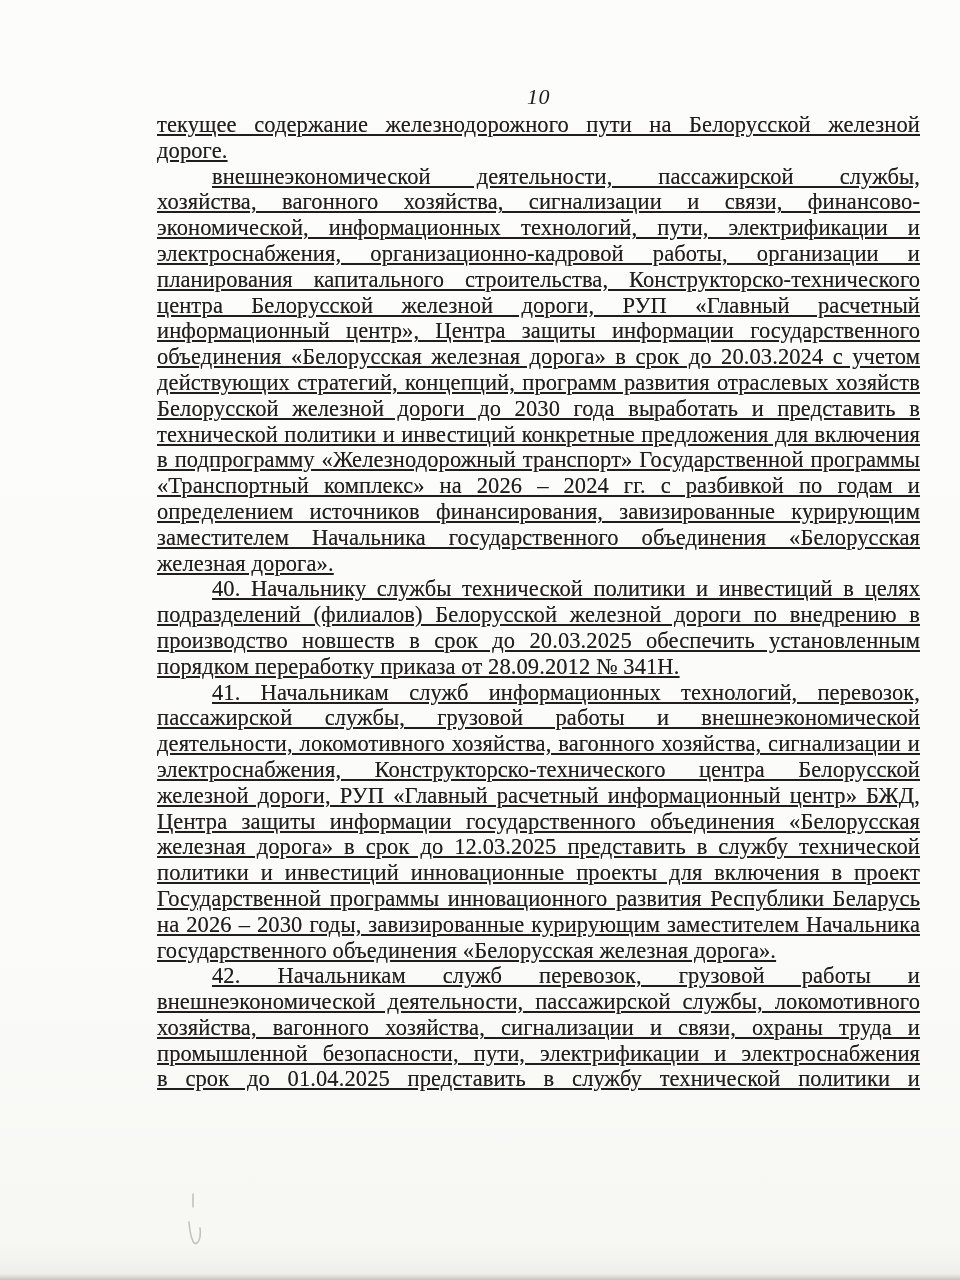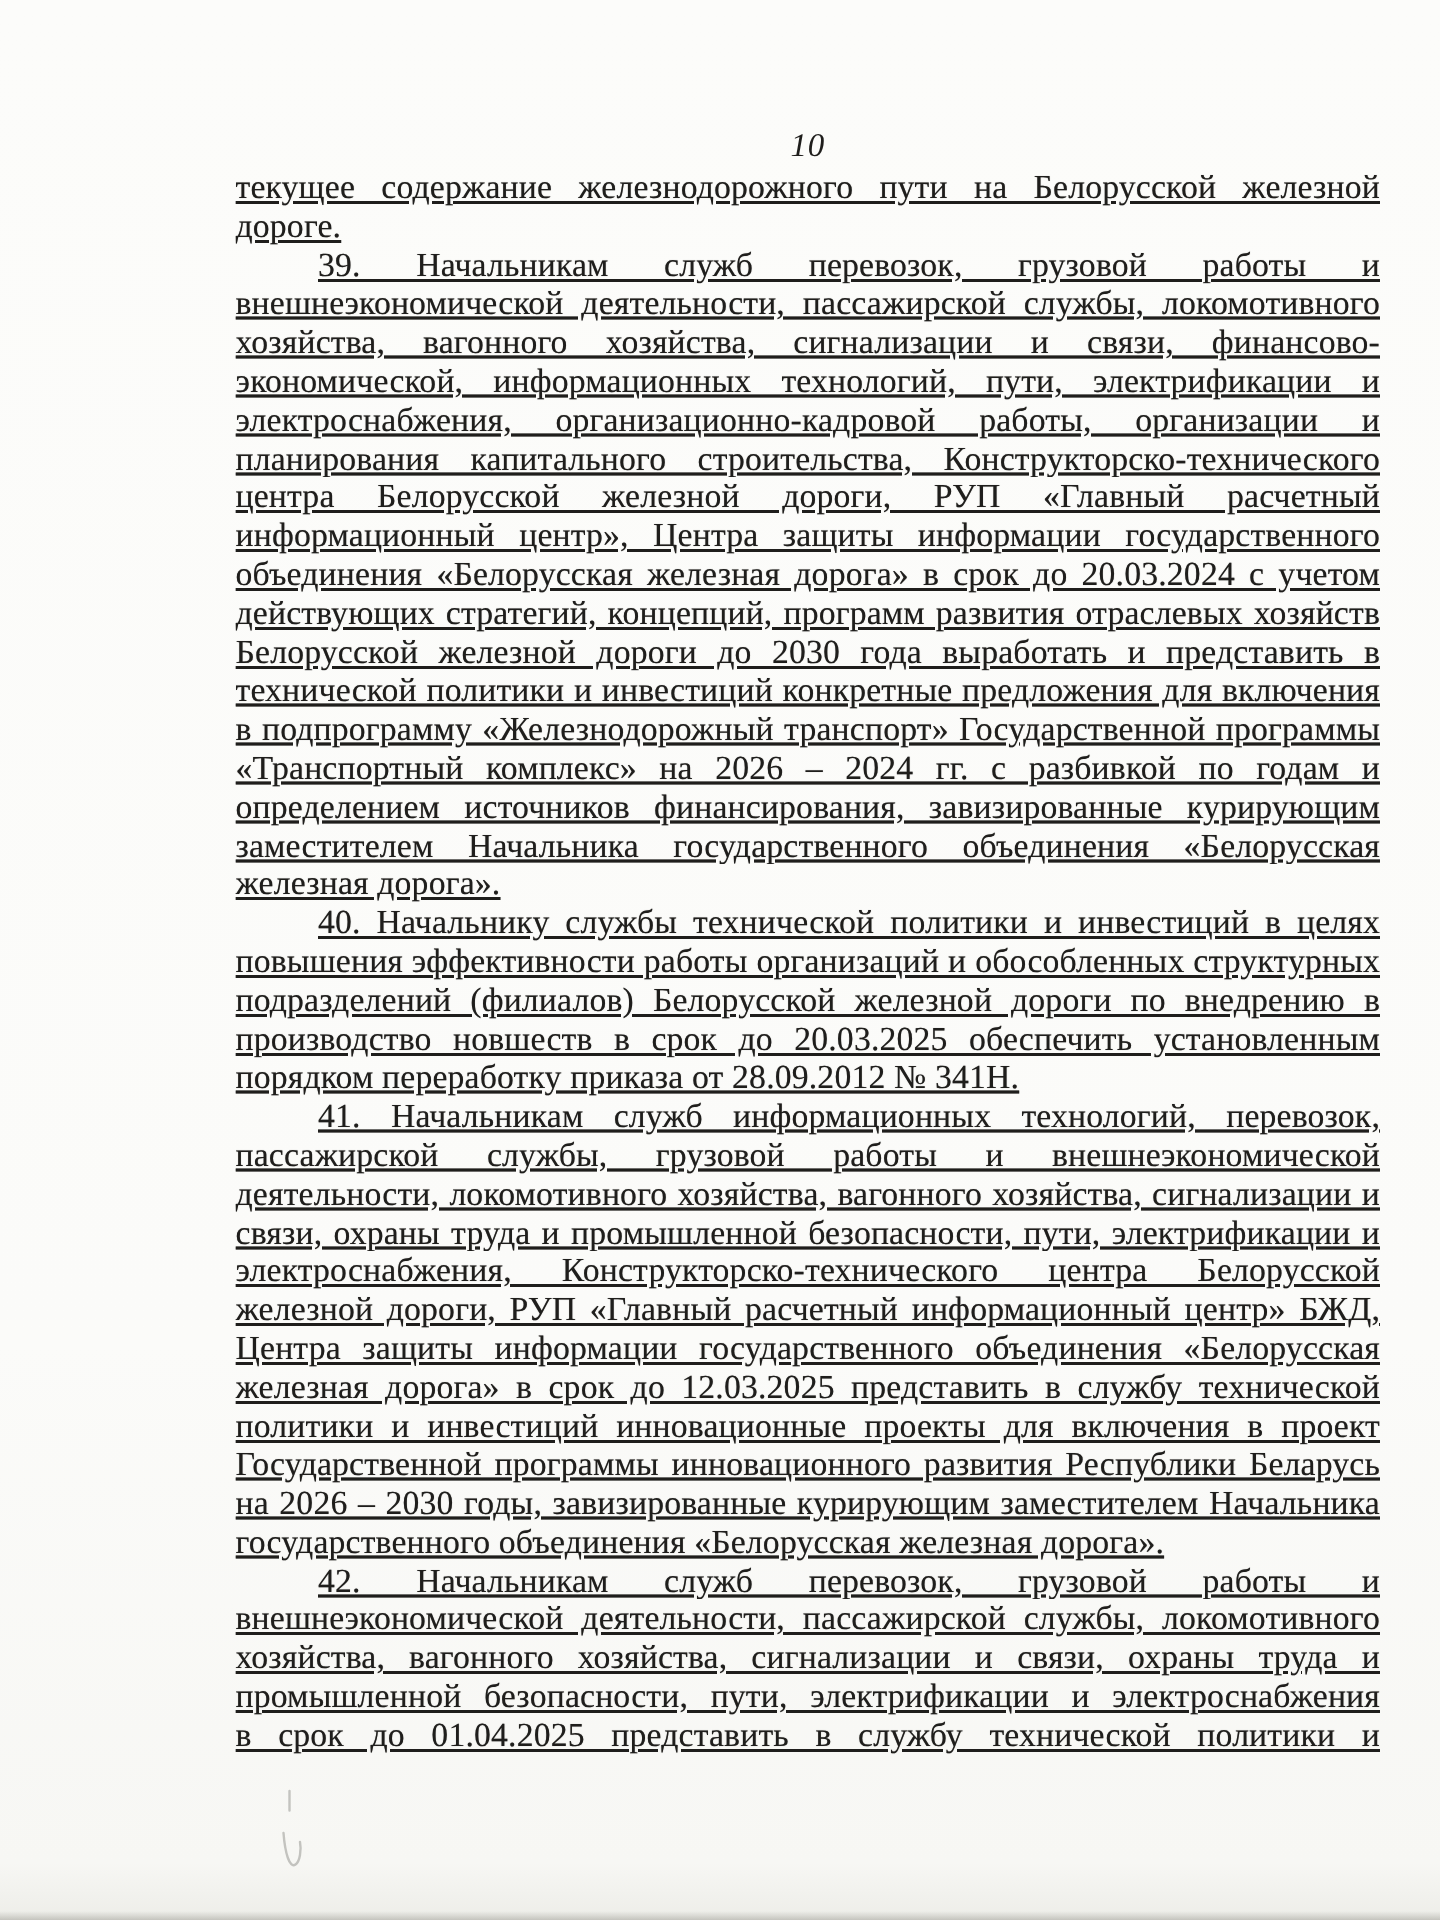--- a/index.html
+++ b/index.html
@@ -74,50 +74,47 @@
 <body>
 
 <div class="sheet">
   <div class="page-number">10</div>
   <div class="doc-body">
       <div class="para">
         <div class="line">текущее содержание железнодорожного пути на Белорусской железной</div>
         <div class="line line-end">дороге.</div>
       </div>
       <div class="para indent">
-        <div class="line">39. Начальникам служб перевозок, грузовой работы и</div>
         <div class="line">внешнеэкономической деятельности, пассажирской службы, локомотивного</div>
         <div class="line">хозяйства, вагонного хозяйства, сигнализации и связи, финансово-</div>
         <div class="line">экономической, информационных технологий, пути, электрификации и</div>
         <div class="line">электроснабжения, организационно-кадровой работы, организации и</div>
         <div class="line">планирования капитального строительства, Конструкторско-технического</div>
         <div class="line">центра Белорусской железной дороги, РУП «Главный расчетный</div>
         <div class="line">информационный центр», Центра защиты информации государственного</div>
         <div class="line">объединения «Белорусская железная дорога» в срок до 20.03.2024 с учетом</div>
         <div class="line">действующих стратегий, концепций, программ развития отраслевых хозяйств</div>
         <div class="line">Белорусской железной дороги до 2030 года выработать и представить в службу</div>
         <div class="line">технической политики и инвестиций конкретные предложения для включения</div>
         <div class="line">в подпрограмму «Железнодорожный транспорт» Государственной программы</div>
         <div class="line">«Транспортный комплекс» на 2026 – 2024 гг. с разбивкой по годам и</div>
         <div class="line">определением источников финансирования, завизированные курирующим</div>
         <div class="line">заместителем Начальника государственного объединения «Белорусская</div>
         <div class="line line-end">железная дорога».</div>
       </div>
       <div class="para indent">
         <div class="line">40. Начальнику службы технической политики и инвестиций в целях</div>
-        <div class="line">повышения эффективности работы организаций и обособленных структурных</div>
         <div class="line">подразделений (филиалов) Белорусской железной дороги по внедрению в</div>
         <div class="line">производство новшеств в срок до 20.03.2025 обеспечить установленным</div>
         <div class="line line-end">порядком переработку приказа от 28.09.2012 № 341Н.</div>
       </div>
       <div class="para indent">
         <div class="line">41. Начальникам служб информационных технологий, перевозок,</div>
         <div class="line">пассажирской службы, грузовой работы и внешнеэкономической</div>
         <div class="line">деятельности, локомотивного хозяйства, вагонного хозяйства, сигнализации и</div>
-        <div class="line">связи, охраны труда и промышленной безопасности, пути, электрификации и</div>
         <div class="line">электроснабжения, Конструкторско-технического центра Белорусской</div>
         <div class="line">железной дороги, РУП «Главный расчетный информационный центр» БЖД,</div>
         <div class="line">Центра защиты информации государственного объединения «Белорусская</div>
         <div class="line">железная дорога» в срок до 12.03.2025 представить в службу технической</div>
         <div class="line">политики и инвестиций инновационные проекты для включения в проект</div>
         <div class="line">Государственной программы инновационного развития Республики Беларусь</div>
         <div class="line">на 2026 – 2030 годы, завизированные курирующим заместителем Начальника</div>
         <div class="line line-end">государственного объединения «Белорусская железная дорога».</div>
       </div>
       <div class="para indent">

